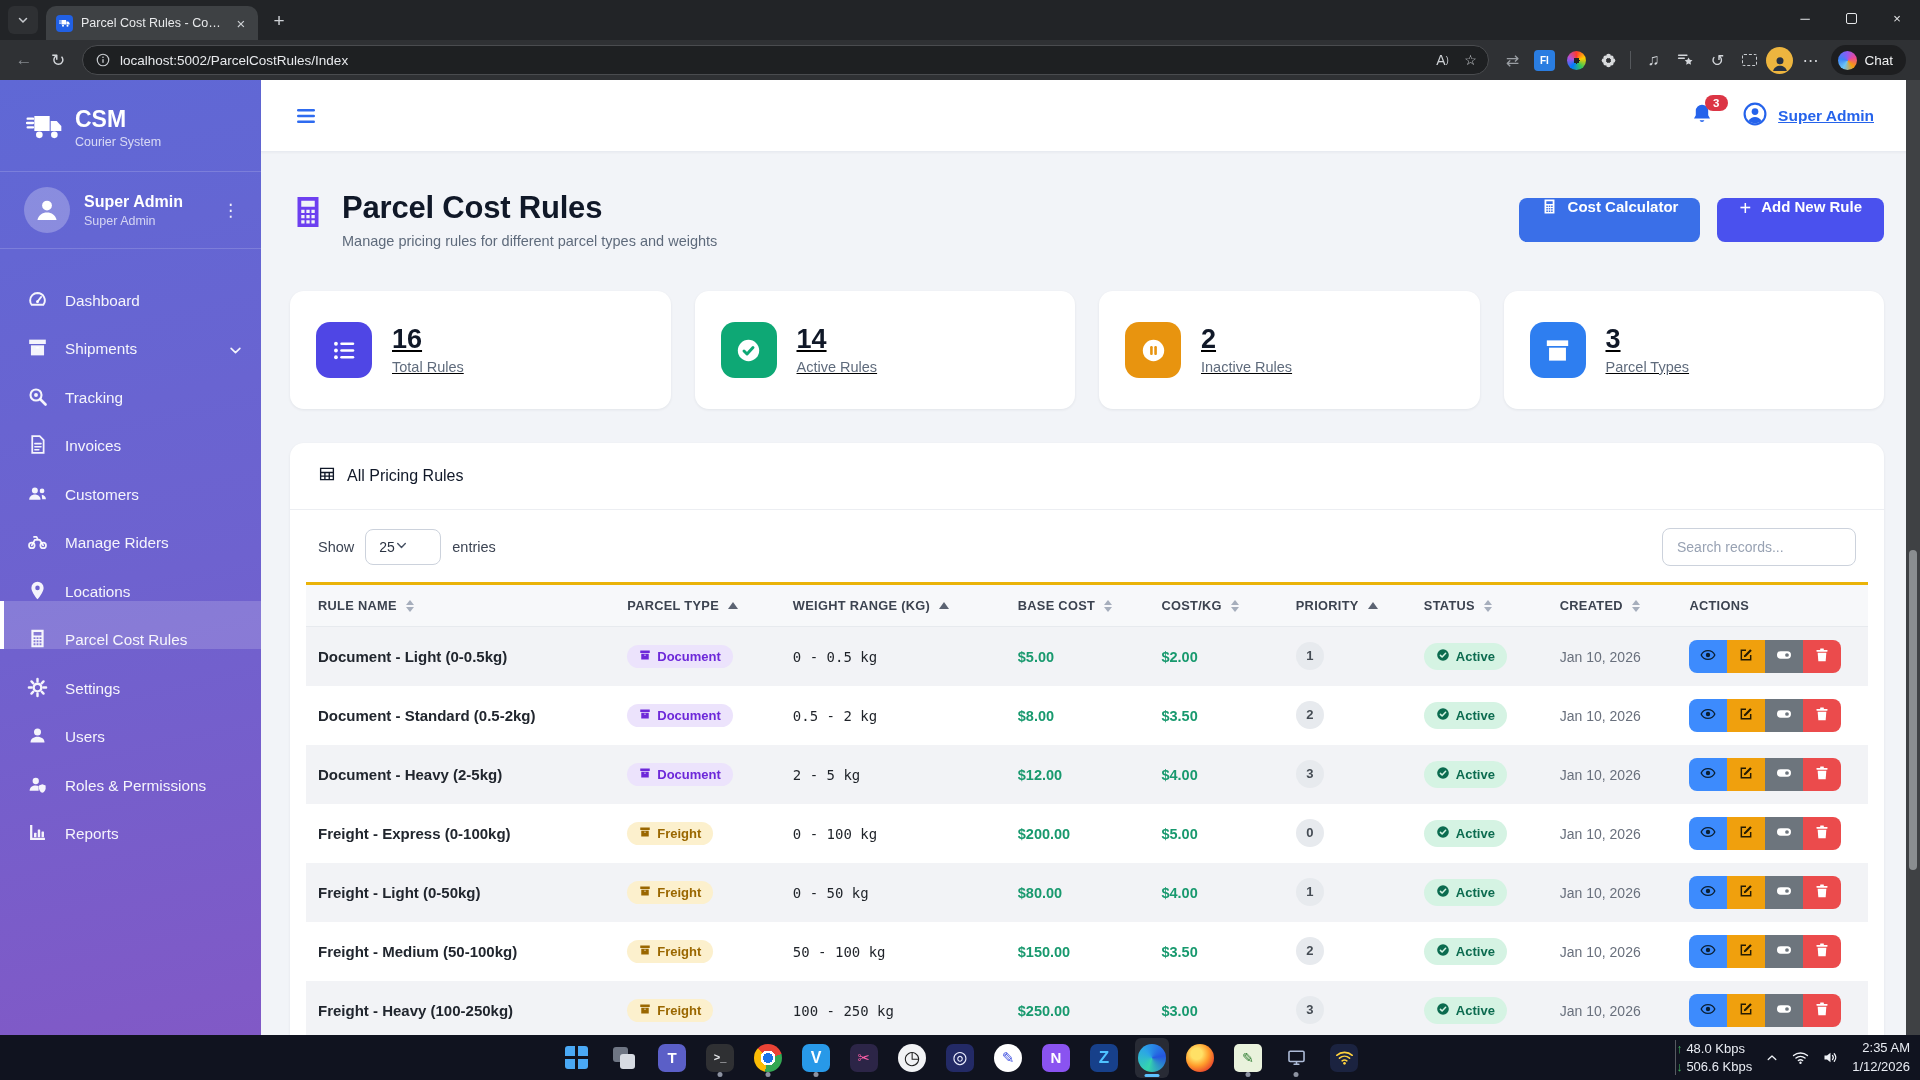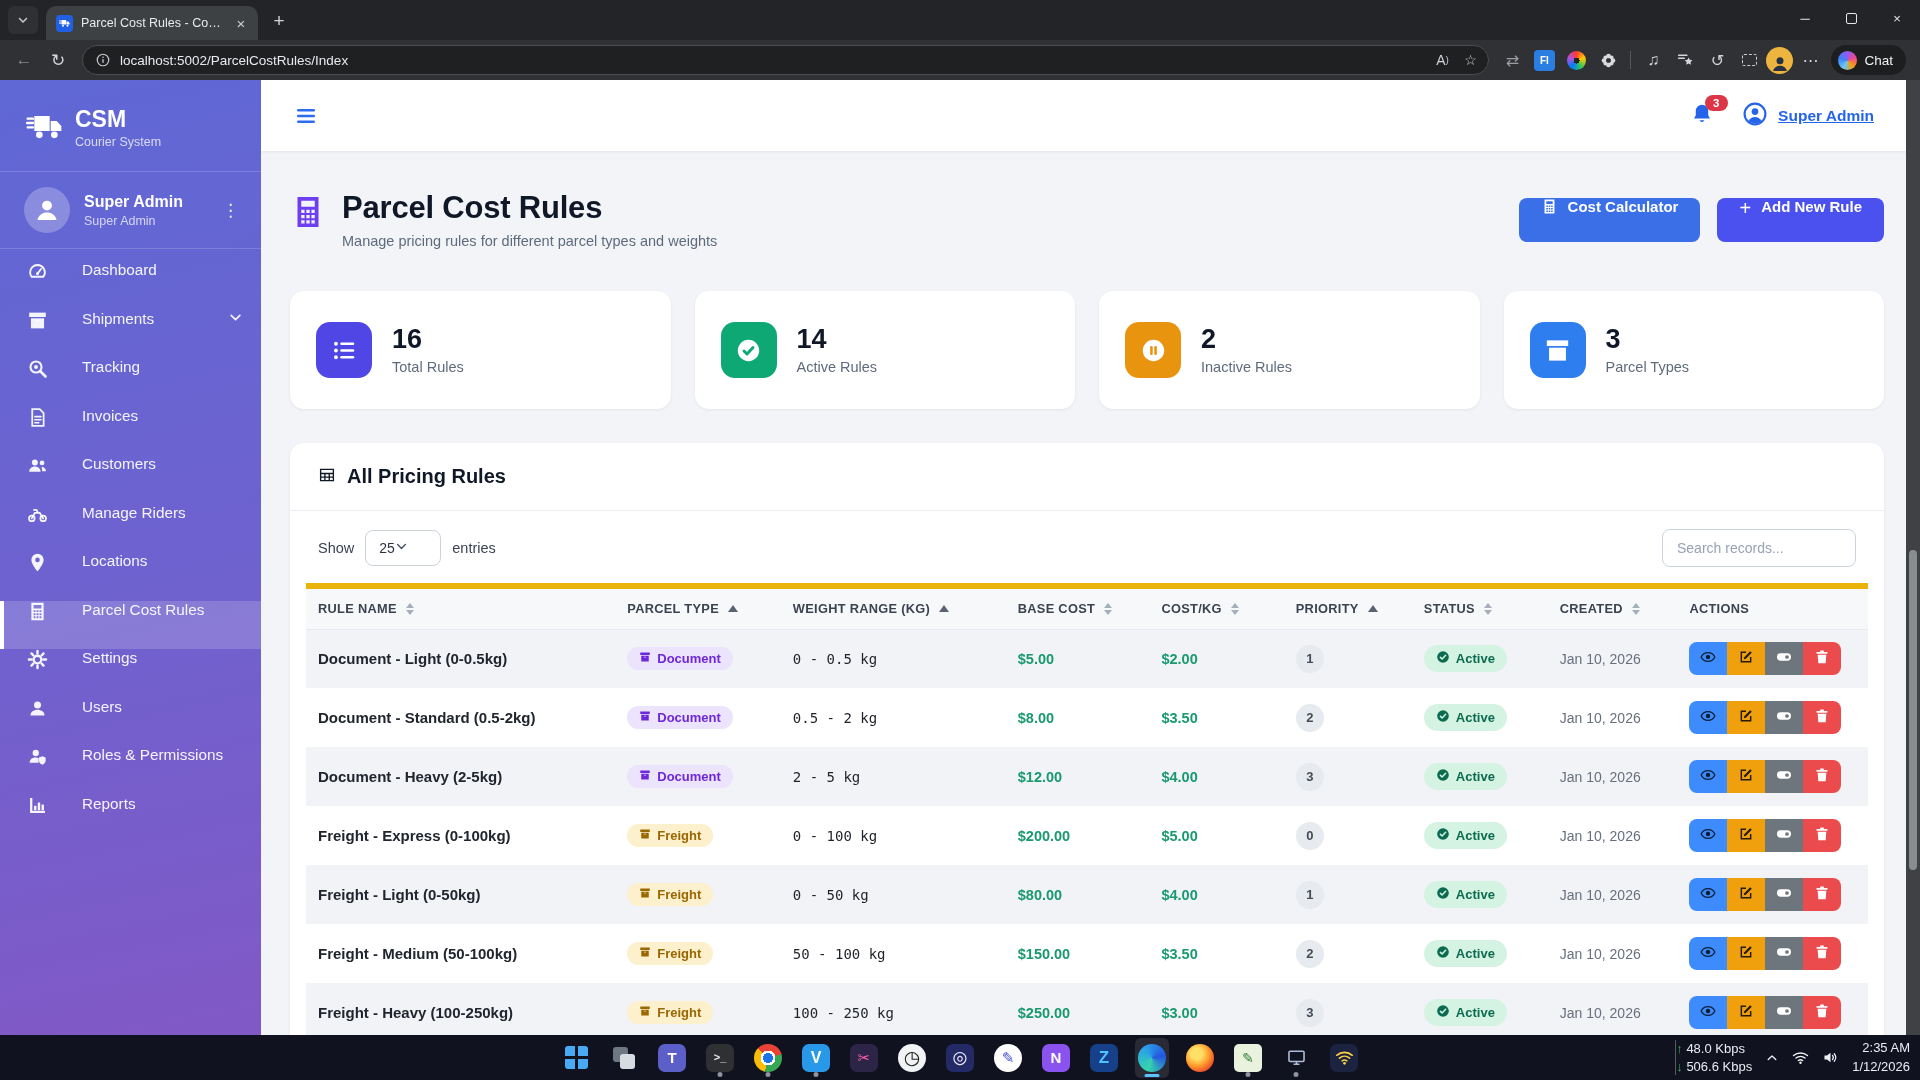--- a/index.html
+++ b/index.html
@@ -57,21 +57,21 @@
   .brand-icon svg { width:40px; height:40px; color:#fff; }
   .brand-title { font-size:23px; font-weight:bold; line-height:1.05; }
   .brand-sub { font-size:12.5px; color:rgba(255,255,255,.75); margin-top:3px; }
   .user-row { display:flex; align-items:center; gap:14px; padding:15px 18px 15px 24px; border-bottom:1px solid rgba(255,255,255,.16); }
   .avatar-circle { width:46px; height:46px; border-radius:50%; background:rgba(255,255,255,.25); display:flex; align-items:center; justify-content:center; flex-shrink:0; }
   .avatar-circle svg { width:28px; height:28px; color:#fff; }
   .user-name { font-size:16px; font-weight:bold; }
   .user-role { font-size:12.5px; color:rgba(255,255,255,.72); margin-top:3px; }
   .user-menu { margin-left:auto; color:rgba(255,255,255,.9); font-size:17px; padding:4px; }
   .nav-list { padding-top:12px; }
-  .nav-item { height:48.5px; display:flex; align-items:flex-start; gap:34px; padding:0 18px 0 27px; font-size:15.3px; color:rgba(255,255,255,.93); position:relative; }
+  .nav-item { height:48.5px; display:flex; align-items:flex-end; gap:17px; padding:0 18px 0 27px; font-size:15.3px; color:rgba(255,255,255,.93); position:relative; }
   .nav-item[data-state="active"] { background:rgba(255,255,255,.17); }
   .nav-item[data-state="active"]::before { content:""; position:absolute; left:0; top:0; bottom:0; width:4px; background:#fff; }
   .nicon { width:21px; height:21px; flex-shrink:0; display:flex; }
   .nicon svg { width:21px; height:21px; }
   .nchev { margin-left:auto; width:15px; height:15px; display:flex; }
   .nchev svg { width:15px; height:15px; }
 
   
   .main { flex:1; display:flex; flex-direction:column; min-width:0; }
   .topbar { height:72px; background:#fff; border-bottom:1px solid #e8ebf1; display:flex; align-items:center; padding:0 46px 0 33px; flex-shrink:0; box-shadow:0 1px 2px rgba(16,24,40,.04); }
@@ -92,40 +92,40 @@
   .ph-icon svg { width:36px; height:36px; }
   .ph-title { font-size:31px; font-weight:bold; color:#101828; letter-spacing:-.2px; }
   .ph-sub { font-size:14.5px; color:#5f6b7c; margin-top:7px; }
   .head-actions { margin-left:auto; display:flex; gap:17px; padding-top:8px; }
   .btn { height:44px; border-radius:8px; padding:0 22px; font-size:15px; font-weight:bold; color:#fff; display:flex; align-items:flex-start; gap:10px; border:none; font-family:inherit; }
   .btn svg { width:17px; height:17px; }
   .btn-calc { background:#3a6fe8; }
   .btn-add { background:#4a51ee; }
   .btn-plus { font-size:20px; font-weight:normal; line-height:1; }
 
-  .stats { display:flex; gap:24px; margin-bottom:34px; }
+  .stats { display:flex; gap:24px; margin-bottom:34px;text-decoration:underline; }
   .stat-card { flex:1; background:#fff; border-radius:14px; padding:0 26px; height:118px; display:flex; align-items:center; gap:20px; box-shadow:0 1px 3px rgba(16,24,40,.07); }
   .stat-icon { width:56px; height:56px; border-radius:14px; background:var(--accent); display:flex; align-items:center; justify-content:center; flex-shrink:0; color:#fff; }
   .stat-icon svg { width:27px; height:27px; }
   .stat-num { font-size:27px; font-weight:bold; color:#101828; line-height:1.1; }
   .stat-label { font-size:14.5px; color:#5f6b7c; margin-top:4px; }
 
   .table-card { background:#fff; border-radius:14px 14px 0 0; box-shadow:0 1px 3px rgba(16,24,40,.07); height:600px; }
   .tc-head { padding:22px 28px; border-bottom:1px solid #eceef2; display:flex; align-items:center; gap:11px; }
   .tc-head svg { width:18px; height:18px; color:#101828; }
-  .tc-title { font-size:20px; font-weight:bold; color:#101828; }
+  .tc-title { font-size:16px; font-weight:normal; color:#101828; }
   .tc-controls { padding:18px 28px 16px; display:flex; align-items:center; }
   .show-label, .entries-label { font-size:14.5px; color:#3c4453; }
   .page-select { width:76px; height:36px; border:1px solid #ccd2dc; border-radius:8px; margin:0 11px; display:flex; align-items:center; padding:0 10px 0 13px; font-size:14px; color:#2b3342; background:#fff; }
   .page-select svg { width:13px; height:13px; margin-left:auto; color:#455062; }
   .search-input { margin-left:auto; width:194px; height:38px; border:1px solid #ccd2dc; border-radius:8px; padding:0 14px; font-size:14px; color:#344054; font-family:inherit; background:#fff; }
   .search-input::placeholder { color:#98a2b3; }
 
   table { width:calc(100% - 32px); margin:0 16px; border-collapse:collapse; table-layout:fixed; }
-  thead th { background:#f7f8fa; border-top:6px solid #eab308; border-bottom:1px solid #e7eaee; height:43px; text-align:left; font-size:12.8px; color:#3c4350; letter-spacing:.3px; padding:0 12px; white-space:nowrap; }
+  thead th { background:#f7f8fa; border-top:3px solid #eab308; border-bottom:1px solid #e7eaee; height:43px; text-align:left; font-size:12.8px; color:#3c4350; letter-spacing:.3px; padding:0 12px; white-space:nowrap; }
   .th-inner { display:flex; align-items:center; }
   .sort { display:inline-flex; flex-direction:column; margin-left:9px; gap:2px; }
   .tri-up { width:0; height:0; border-left:4px solid transparent; border-right:4px solid transparent; border-bottom:5px solid #a6aebc; }
   .tri-down { width:0; height:0; border-left:4px solid transparent; border-right:4px solid transparent; border-top:5px solid #a6aebc; }
   .sort-asc .tri-up { border-left-width:5px; border-right-width:5px; border-bottom:7px solid #5b6372; }
   tbody td { height:59px; padding:0 12px; font-size:15px; vertical-align:middle; }
   tbody tr:nth-child(odd) { background:#f2f3f6; }
   .rule-name { font-weight:bold; color:#21262e; font-size:15px; }
   .type-pill { display:inline-flex; align-items:center; gap:6px; padding:4px 12px; border-radius:20px; font-size:13px; font-weight:bold; }
   .type-pill svg { width:12px; height:12px; }

